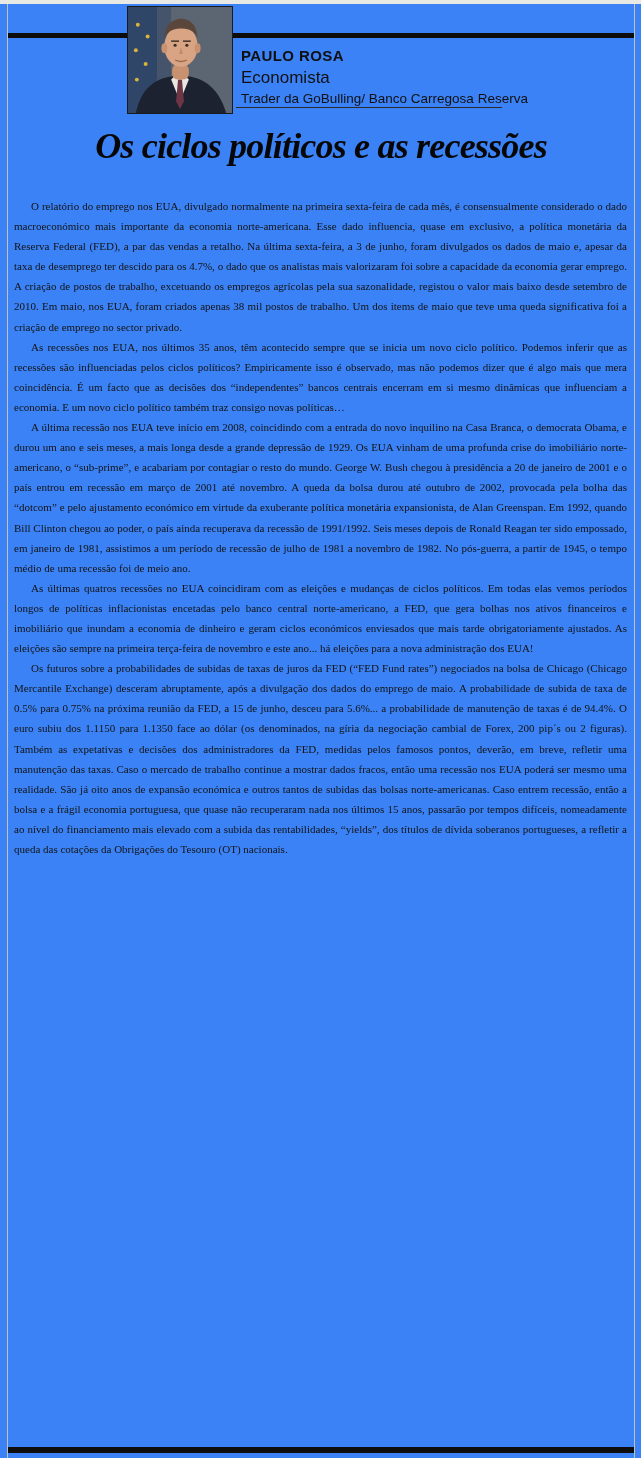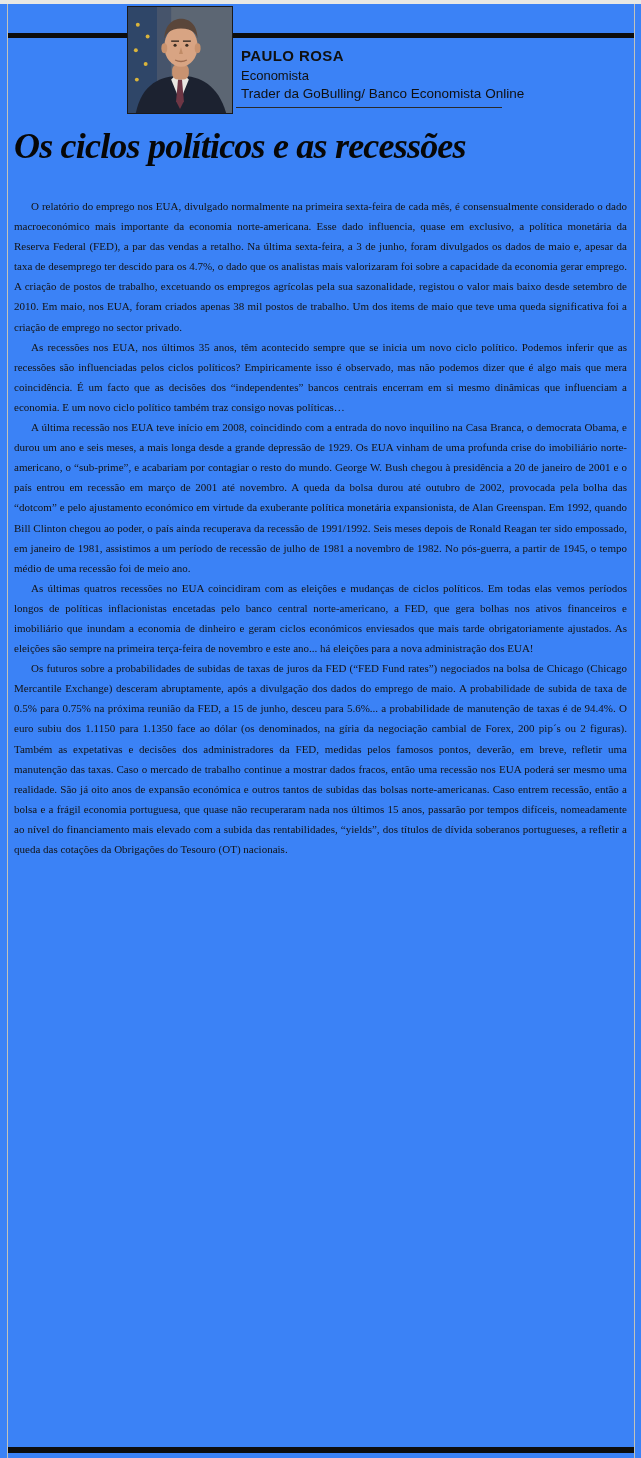--- a/index.html
+++ b/index.html
@@ -49,39 +49,39 @@
     z-index: 3;
     font-family: "Liberation Sans", sans-serif;
     color: #101010;
   }
   .author-name {
     font-weight: bold;
     font-size: 15px;
     letter-spacing: 0.4px;
   }
   .author-role {
-    font-size: 13px;
+    font-size: 17px;
     margin-top: 4px;
   }
   .author-aff {
     font-size: 13.5px;
     margin-top: 3px;
   }
   .byline-divider {
     position: absolute;
     left: 236px; top: 103px;
     width: 266px; height: 1px;
     background: #2a2a2a;
   }
   .title {
     position: absolute;
     left: 14px; right: 13px;
     top: 121px;
     margin: 0;
-    text-align: left;
+    text-align: center;
     font-family: "Liberation Serif", serif;
     font-style: italic;
     font-weight: bold;
     font-size: 36px;
     letter-spacing: -0.8px;
     white-space: nowrap;
     color: #070707;
   }
   .article-body {
     position: absolute;
@@ -141,21 +141,21 @@
       <circle cx="60" cy="39" r="1.6" fill="#3a2c22"></circle>
 
       <path d="M54 41 L52 48 L56 48 Z" fill="#c08b66"></path>
       <path d="M48 54 Q54 57 60 54" stroke="#9c6a4e" stroke-width="1.4" fill="none"></path>
     </svg>
   </div>
 
   <div class="author">
     <div class="author-name">PAULO ROSA</div>
     <div class="author-role">Economista</div>
-    <div class="author-aff">Trader da GoBulling/ Banco Economista Online</div>
+    <div class="author-aff">Trader da GoBulling/ Banco Carregosa Reserva</div>
   </div>
 
   <div class="byline-divider"></div>
 
   <h1 class="title">Os ciclos políticos e as recessões</h1>
 
   <div class="article-body">
     <p>O relatório do emprego nos EUA, divulgado normalmente na primeira sexta-feira de cada mês, é consensualmente considerado o dado macroeconómico mais importante da economia norte-americana. Esse dado influencia, quase em exclusivo, a política monetária da Reserva Federal (FED), a par das vendas a retalho. Na última sexta-feira, a 3 de junho, foram divulgados os dados de maio e, apesar da taxa de desemprego ter descido para os 4.7%, o dado que os analistas mais valorizaram foi sobre a capacidade da economia gerar emprego. A criação de postos de trabalho, excetuando os empregos agrícolas pela sua sazonalidade, registou o valor mais baixo desde setembro de 2010. Em maio, nos EUA, foram criados apenas 38 mil postos de trabalho. Um dos items de maio que teve uma queda significativa foi a criação de emprego no sector privado.</p>
     <p>As recessões nos EUA, nos últimos 35 anos, têm acontecido sempre que se inicia um novo ciclo político. Podemos inferir que as recessões são influenciadas pelos ciclos políticos? Empiricamente isso é observado, mas não podemos dizer que é algo mais que mera coincidência. É um facto que as decisões dos “independentes” bancos centrais encerram em si mesmo dinâmicas que influenciam a economia. E um novo ciclo político também traz consigo novas políticas…</p>
     <p>A última recessão nos EUA teve início em 2008, coincidindo com a entrada do novo inquilino na Casa Branca, o democrata Obama, e durou um ano e seis meses, a mais longa desde a grande depressão de 1929. Os EUA vinham de uma profunda crise do imobiliário norte-americano, o “sub-prime”, e acabariam por contagiar o resto do mundo. George W. Bush chegou à presidência a 20 de janeiro de 2001 e o país entrou em recessão em março de 2001 até novembro. A queda da bolsa durou até outubro de 2002, provocada pela bolha das “dotcom” e pelo ajustamento económico em virtude da exuberante política monetária expansionista, de Alan Greenspan. Em 1992, quando Bill Clinton chegou ao poder, o país ainda recuperava da recessão de 1991/1992. Seis meses depois de Ronald Reagan ter sido empossado, em janeiro de 1981, assistimos a um período de recessão de julho de 1981 a novembro de 1982. No pós-guerra, a partir de 1945, o tempo médio de uma recessão foi de meio ano.</p>

